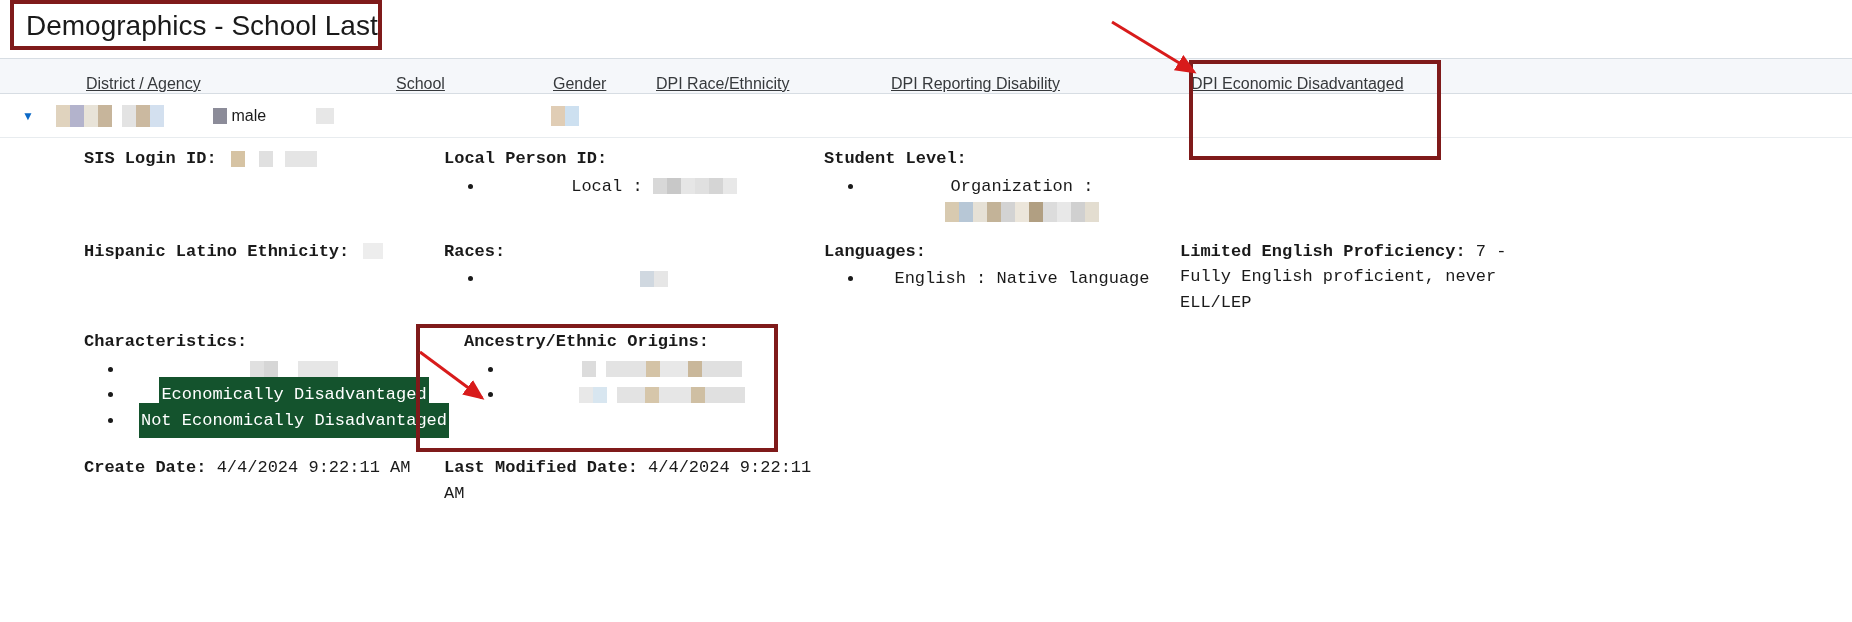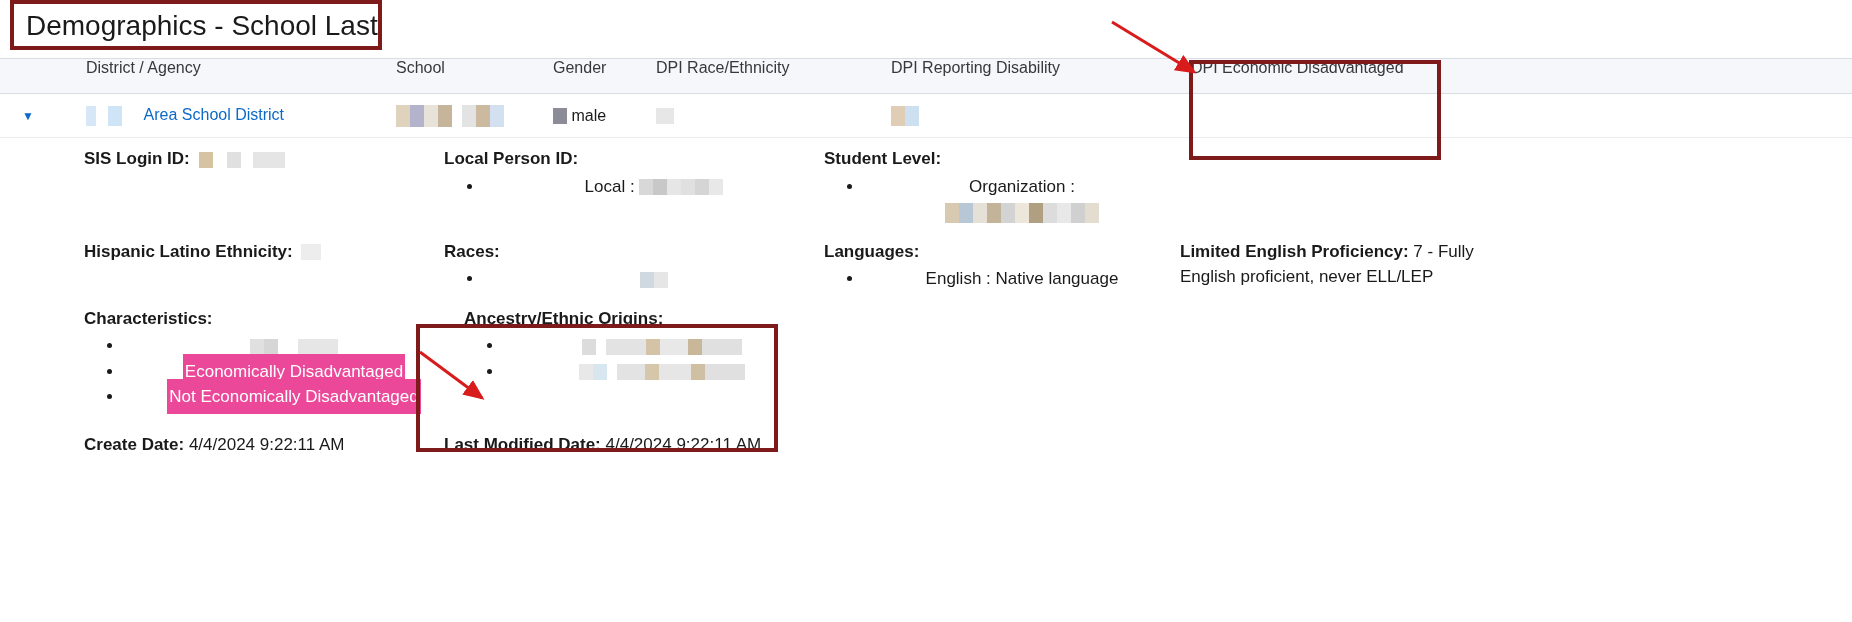--- a/index.html
+++ b/index.html
@@ -19,27 +19,28 @@
     display: inline-block;
     margin: 4px 0 10px 10px;
   }
   .annot-box {
     border: 4px solid #7f1a1a;
     position: absolute;
     pointer-events: none;
   }
   .table-header {
     display: flex;
-    align-items: flex-start;
+    align-items: flex-end;
     border-top: 1px solid #d7dde3;
     border-bottom: 1px solid #d7dde3;
     background: #f5f7fa;
     height: 36px;
     font-size: 16px;
     color: #36393c;
+    text-decoration: underline;
   }
   .table-row {
     display: flex;
     align-items: center;
     border-bottom: 1px solid #e8ecef;
     min-height: 44px;
     padding: 6px 0;
   }
   .col-expand   { width: 56px; flex: none; display:flex; align-items:center; justify-content:center; }
   .col-district { width: 340px; flex: none; padding-left: 30px; }
@@ -62,35 +63,35 @@
     padding: 8px 0 8px 84px;
     font-size: 17px;
     line-height: 1.5;
   }
   .detail-row {
     display: flex;
     align-items: flex-start;
     margin-top: 14px;
   }
   .detail-row.first { margin-top: 0; }
-  .dc { flex: none; }
+  .dc { flex: none; font-family: Liberation Mono, monospace; }
   .dc1 { width: 360px; }
   .dc2 { width: 380px; }
   .dc3 { width: 356px; }
   .dc4 { width: 330px; }
   .lbl { font-weight: 700; }
   ul.bullets {
     margin: 2px 0 0 0;
     padding-left: 40px;
     text-align: center;
   }
   ul.bullets li { margin: 0; padding: 0; }
 
   .hl {
-    background: #ec4899;
+    background: #14532d;
     color: #fff;
     padding: 8px 2px;
   }
 
   
   .redact {
     display: inline-block;
     vertical-align: middle;
     height: 16px;
   }
@@ -122,26 +123,20 @@
   <div class="col-gender">Gender</div>
   <div class="col-race">DPI Race/Ethnicity</div>
   <div class="col-dis">DPI Reporting Disability</div>
   <div class="col-econ">DPI Economic Disadvantaged</div>
 </div>
 
 
 <div class="table-row">
   <div class="col-expand">
     <span class="expander">▼</span>
-  </div>
-  <div class="col-district">
-    <span class="redact" style="height:20px; margin-right:18px;">
-      <span style="width:10px;background:#d7e7f7;"></span><span style="width:12px;"></span><span style="width:14px;background:#cfe4f6;"></span>
-    </span>
-    <span class="link">Area School District</span>
   </div>
   <div class="col-school">
     <span class="redact" style="height:22px;">
       <span style="width:14px;background:#e0d3be;"></span><span style="width:14px;background:#b3b3cc;"></span><span style="width:14px;background:#e8e3d8;"></span><span style="width:14px;background:#c7b59b;"></span><span style="width:10px;"></span><span style="width:14px;background:#e3e3e3;"></span><span style="width:14px;background:#cbb9a0;"></span><span style="width:14px;background:#d3e0ef;"></span>
     </span>
   </div>
   <div class="col-gender">
     <span class="redact" style="height:16px;"><span style="width:14px;background:#8c8c99;"></span></span>
     <span>male</span>
   </div>

